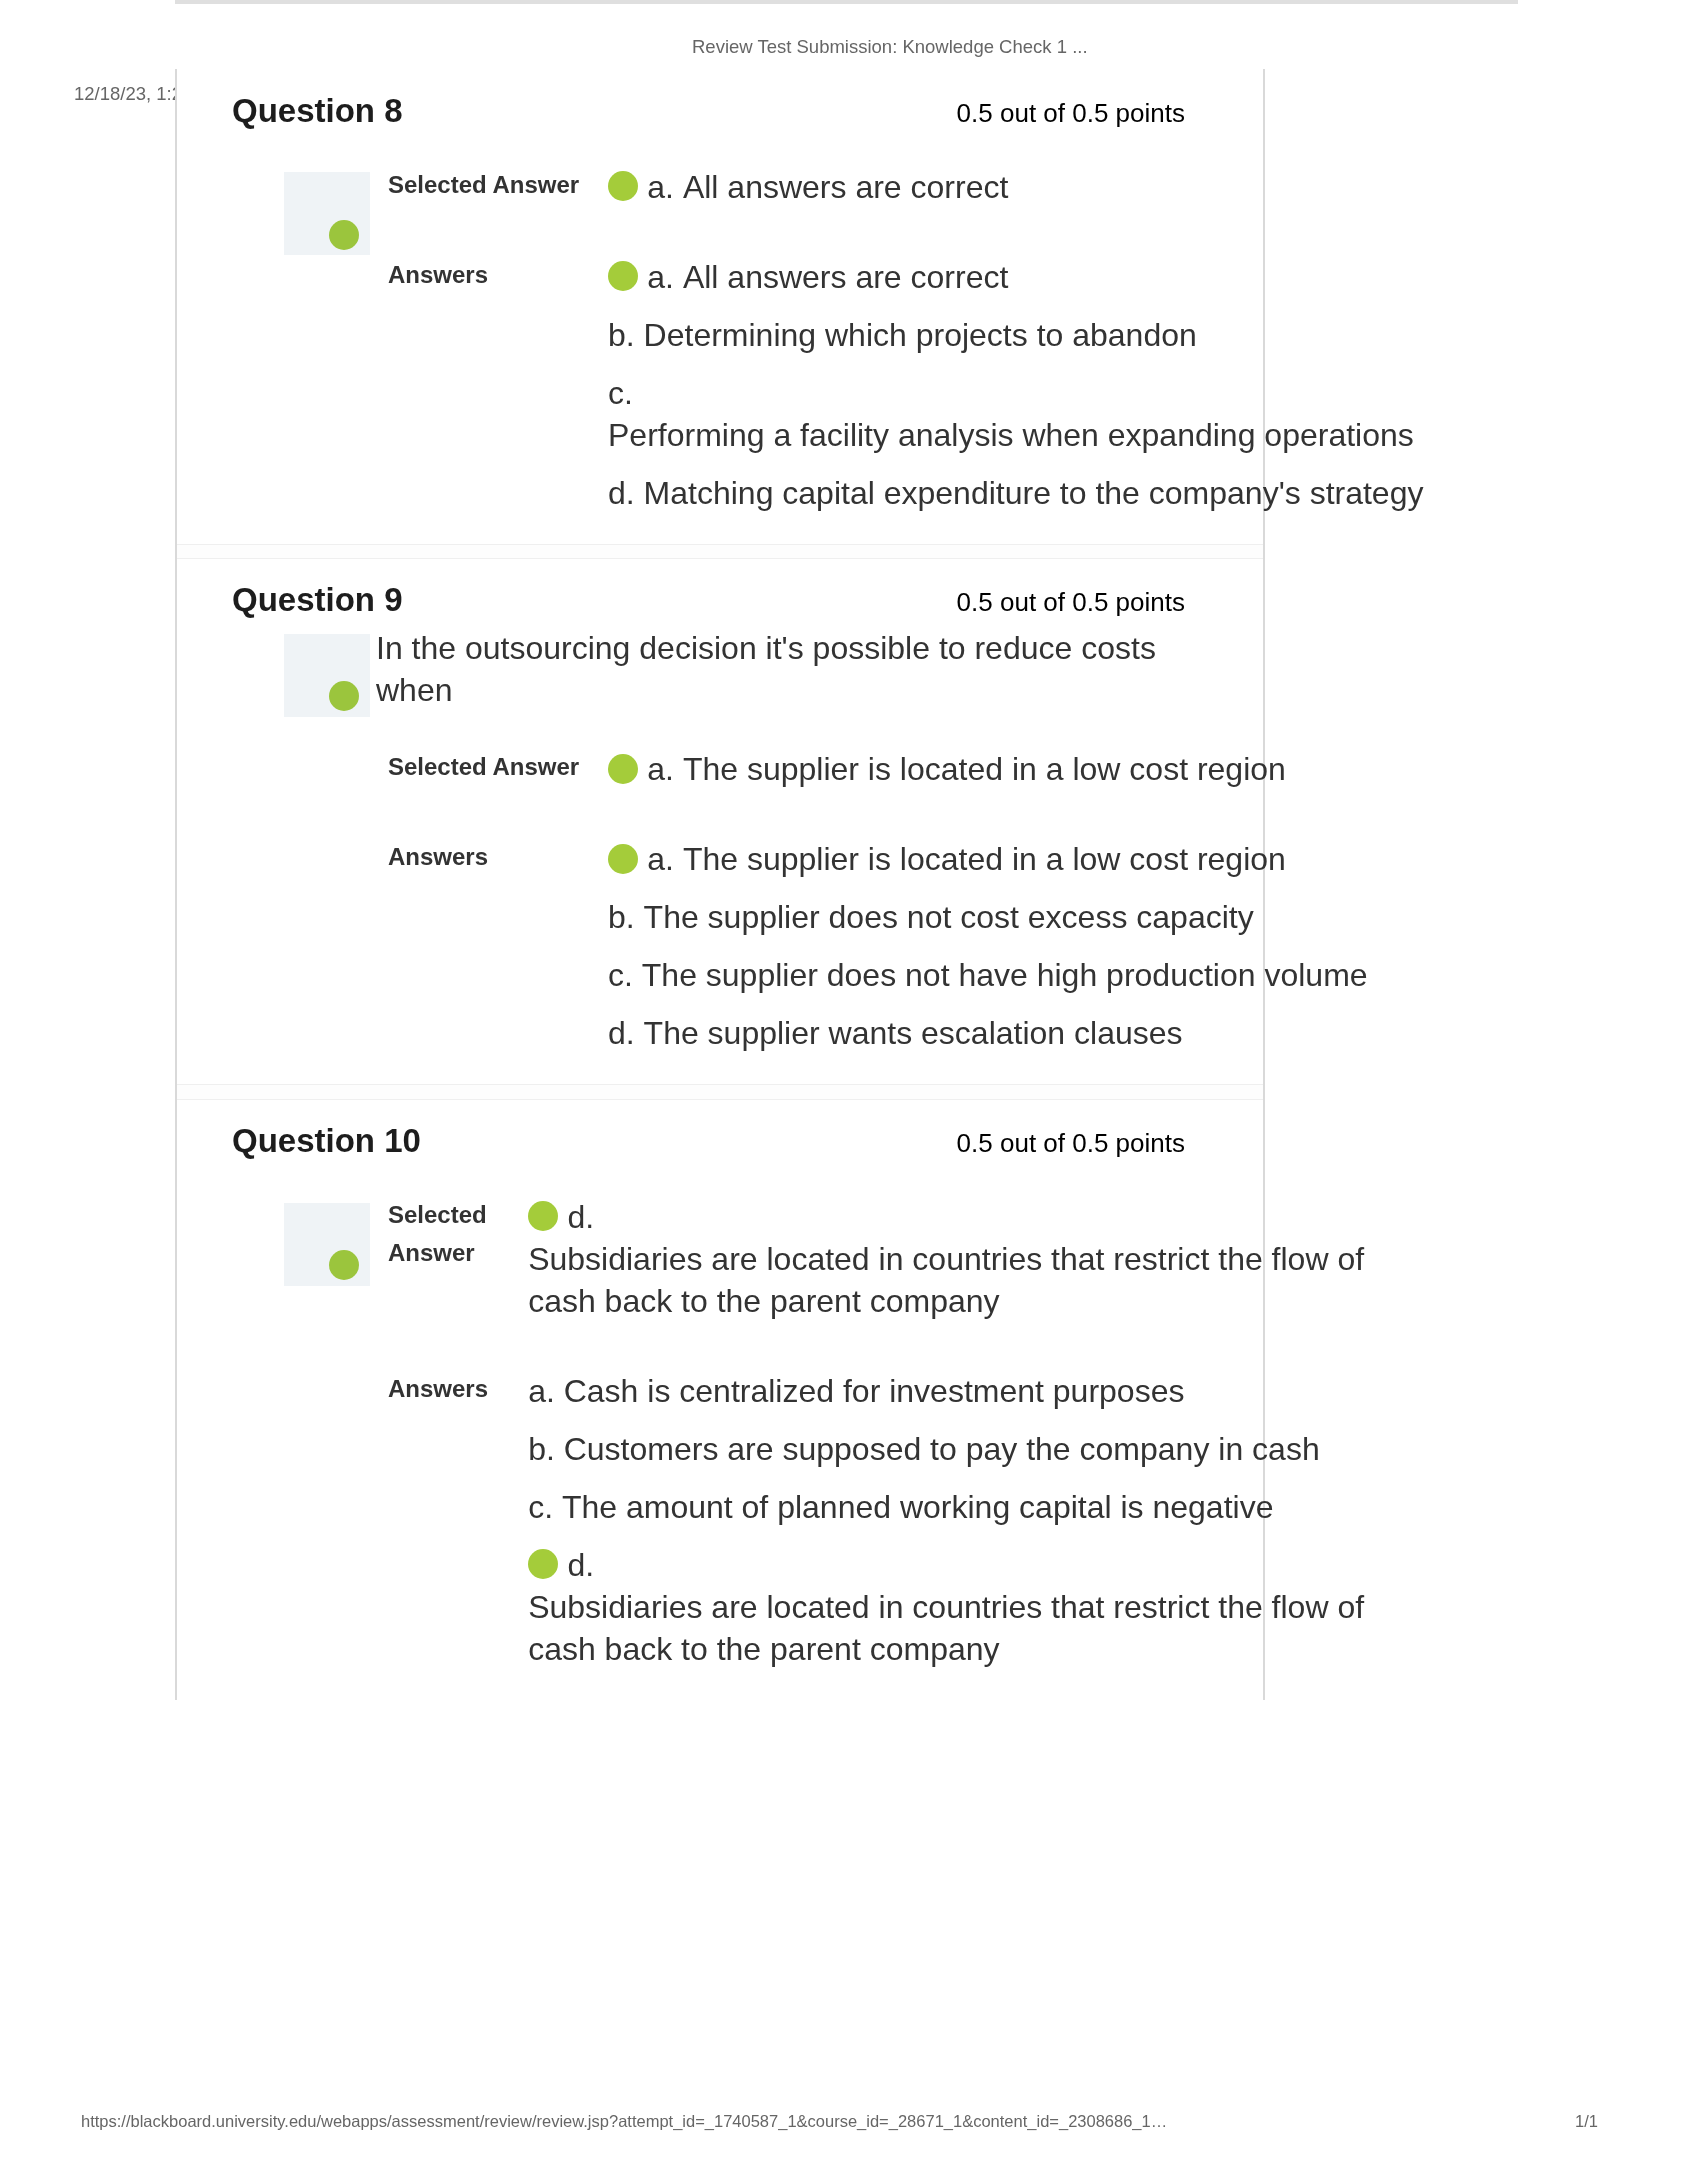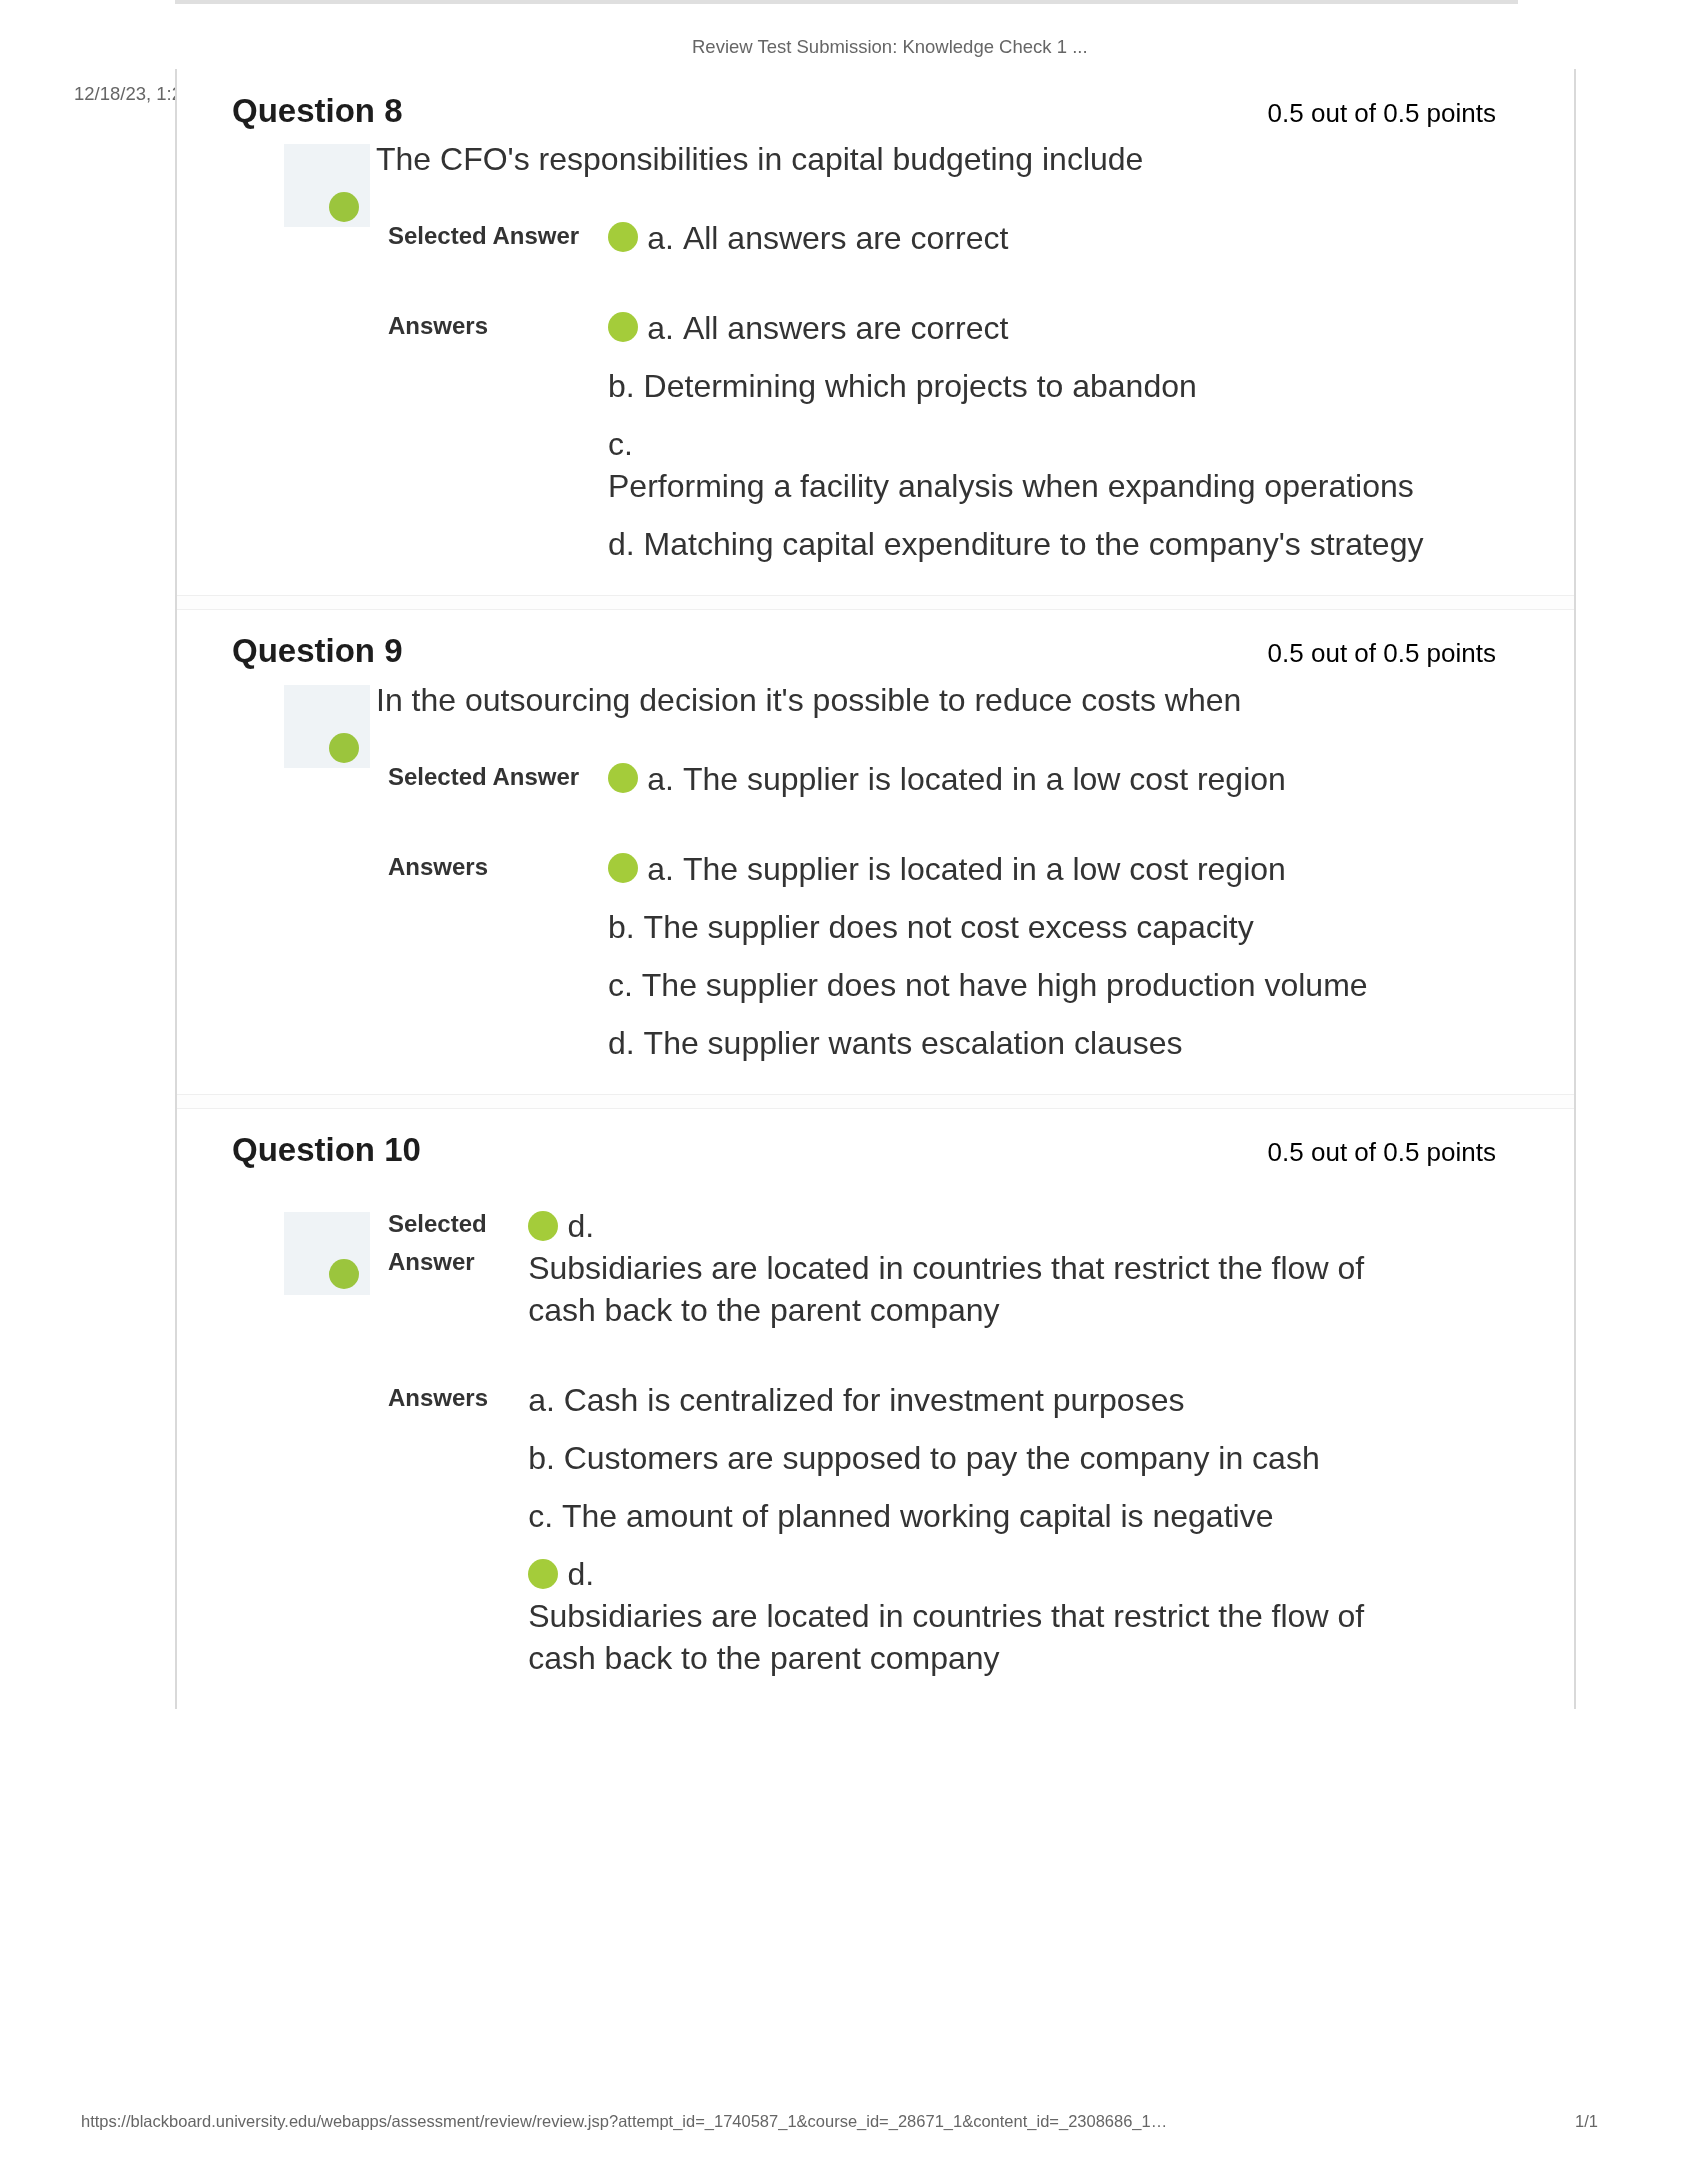--- a/index.html
+++ b/index.html
@@ -11,21 +11,21 @@
   .print-hdr,.print-ftr{position:absolute;left:0;width:1687px;
              font-size:18.5px;color:#666666;line-height:26.5px;white-space:nowrap;}
   .print-hdr{top:34px;}
   .print-ftr{top:2108px;font-size:16.5px;}
   .ph-left{position:absolute;left:74px;top:0;margin-top:47px;}
   .ph-center{position:absolute;left:692px;top:0;}
   .pf-left{position:absolute;left:81px;top:0;text-align:right;}
   .pf-right{position:absolute;left:1575px;top:0;}
 
   
-  .qwrap{position:absolute;left:175px;top:69px;width:1401px;
+  .qwrap{position:absolute;left:175px;top:69px;width:1090px;
          border-left:2px solid #d9d9d9;border-right:2px solid #d9d9d9;
          box-sizing:border-box;background:#fff;}
   .qsep{height:13.2px;background:#fdfdfd;border-top:1.3px solid #efefef;
         border-bottom:1.3px solid #efefef;}
 
   .qblock{padding:22.5px 78px 30px 55px;position:relative;}
   .qhead{position:relative;height:37px;}
   .qtitle{font-size:33px;font-weight:bold;color:#1d1d1d;position:absolute;left:0;top:0;
           white-space:nowrap;}
   .qpoints{font-size:26px;color:#000000;position:absolute;right:0;top:6px;white-space:nowrap;}
@@ -65,21 +65,20 @@
 
   <div class="qwrap" id="qwrap">
       <div class="qblock">
         <div class="qhead">
           <div class="qtitle">Question 8</div>
           <div class="qpoints">0.5 out of 0.5 points</div>
         </div>
         <div class="qbody">
           <div class="qicon-bg"></div>
           <div class="qicon-dot"></div>
-          <div class="qtext">The CFO's responsibilities in capital budgeting include</div>
           <table class="ans">
             <tbody>
               <tr class="rsel">
                 <td class="lbl" style="width:220px">Selected Answer</td>
                 <td class="val" style="width:827px"><span class="dot"></span><span>a.&nbsp;</span><span class="txt">All answers are correct</span></td>
               </tr>
               <tr>
                 <td class="lbl" style="width:220px">Answers</td>
                 <td class="val" style="width:827px">
                   <div class="opt"><span class="dot"></span><span>a.&nbsp;</span><span class="txt">All answers are correct</span></div>

